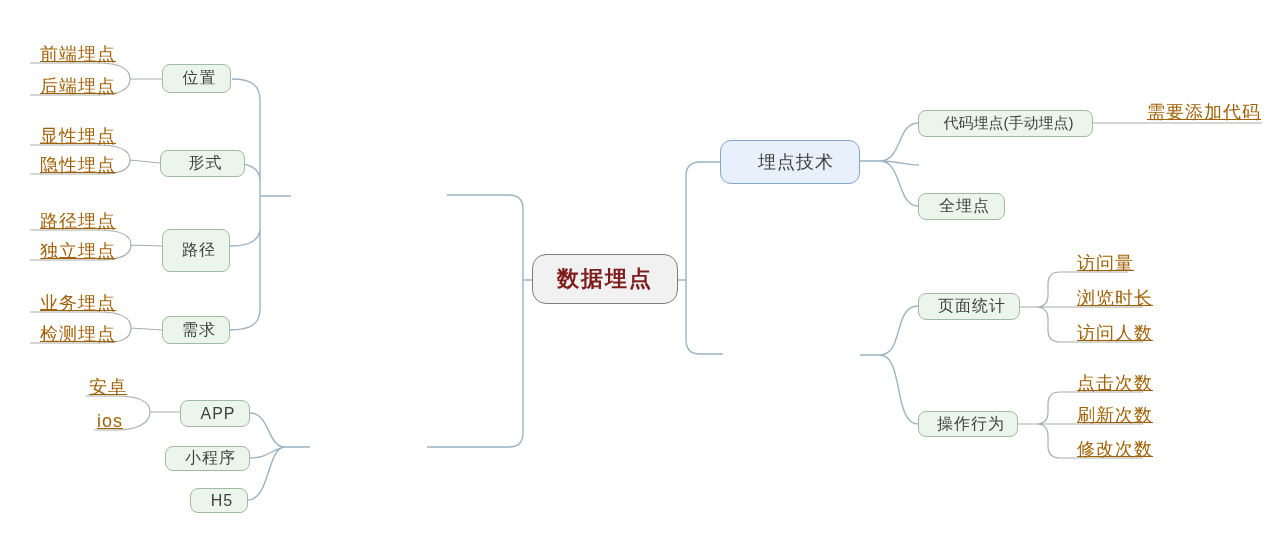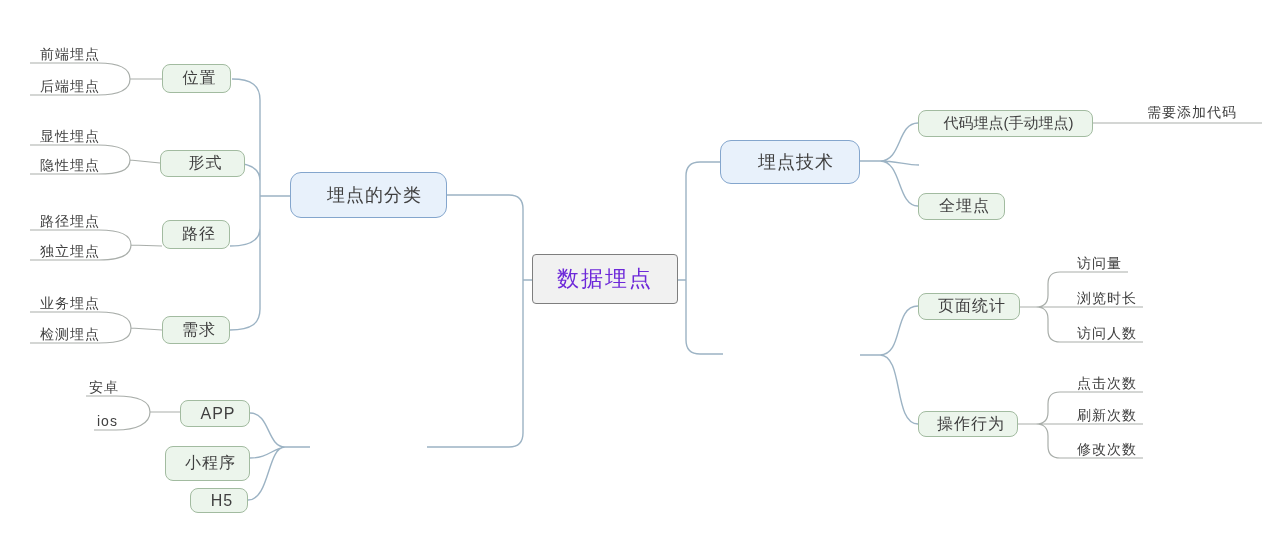--- a/index.html
+++ b/index.html
@@ -17,22 +17,22 @@
   .node{
     position:absolute;
     display:flex;align-items:center;justify-content:center;
     box-sizing:border-box;
     white-space:nowrap;
     color:var(--text,#3f3f3f);
   }
   .node.root{
     background:var(--root-bg,#f1f1f1);
     border:1.6px solid var(--root-border,#7e7e7e);
-    border-radius:4px;
-    font-size:22px;font-weight:400;color:#6d28d9;
+    border-radius:14px;
+    font-size:22px;font-weight:700;color:#7f1d1d;
     letter-spacing:2px;
   }
   .node.l1{
     background:var(--l1-bg,#e8f1fb);
     border:1.4px solid var(--l1-border,#84a6cd);
     border-radius:11px;
     font-size:18px;font-weight:500;
     letter-spacing:1px;
     padding-left:12px;
   }
@@ -40,24 +40,25 @@
     background:var(--l2-bg,#ecf5ec);
     border:1.3px solid var(--l2-border,#a2bba0);
     border-radius:8px;
     font-size:16px;
     letter-spacing:1px;
     padding-left:6px;
   }
   .node.l2.small{font-size:15px;letter-spacing:0;text-align:center;}
   .leaf{
     position:absolute;
-    font-size:14px;line-height:16px;
-    color:#404040;
+    font-size:18px;line-height:16px;
+    color:#a16207;
     white-space:nowrap;
     letter-spacing:1px;
+    text-decoration:underline;
   }
 </style>
 </head>
 <body>
 
 <div class="canvas">
 
   <svg width="1280" height="560" viewBox="0 0 1280 560">
 
     <path class="edge-main" d="M532,280 H523 M447,195 H509 Q523,195 523,209 V433 Q523,447 509,447 H427"></path>
@@ -94,30 +95,29 @@
              M1036,307 Q1048,307 1048,295 V284 Q1048,272 1060,272 H1128
              M1036,307 Q1048,307 1048,319 V330 Q1048,342 1060,342 H1143"></path>
 
     <path class="edge-leaf" d="M1018,424 H1143
              M1036,424 Q1048,424 1048,412 V404 Q1048,392 1060,392 H1143
              M1036,424 Q1048,424 1048,436 V446 Q1048,458 1060,458 H1143"></path>
   </svg>
 
   <div class="node root" style="left:532px;top:254px;width:146px;height:50px">数据埋点</div>
 
-  <div class="node l1" style="left:290px;top:172px;width:157px;height:46px">埋点的分类</div>
   <div class="node l1" style="left:720px;top:140px;width:140px;height:44px">埋点技术</div>
 
   <div class="node l2" style="left:162px;top:64px;width:69px;height:29px">位置</div>
   <div class="node l2" style="left:160px;top:150px;width:85px;height:27px">形式</div>
-  <div class="node l2" style="left:162px;top:220px;width:68px;height:29px">路径</div>
+  <div class="node l2" style="left:162px;top:229px;width:68px;height:43px">路径</div>
   <div class="node l2" style="left:162px;top:316px;width:68px;height:28px">需求</div>
 
   <div class="node l2" style="left:180px;top:400px;width:70px;height:27px">APP</div>
-  <div class="node l2" style="left:165px;top:446px;width:85px;height:35px">小程序</div>
+  <div class="node l2" style="left:165px;top:446px;width:85px;height:25px">小程序</div>
   <div class="node l2" style="left:190px;top:488px;width:58px;height:25px">H5</div>
 
   <div class="node l2 small" style="left:918px;top:110px;width:175px;height:27px">代码埋点(手动埋点)</div>
   <div class="node l2" style="left:918px;top:193px;width:87px;height:27px">全埋点</div>
 
   <div class="node l2" style="left:918px;top:293px;width:102px;height:27px">页面统计</div>
   <div class="node l2" style="left:918px;top:411px;width:100px;height:26px">操作行为</div>
 
   <div class="leaf" style="left:40px;top:46px">前端埋点</div>
   <div class="leaf" style="left:40px;top:78px">后端埋点</div>

